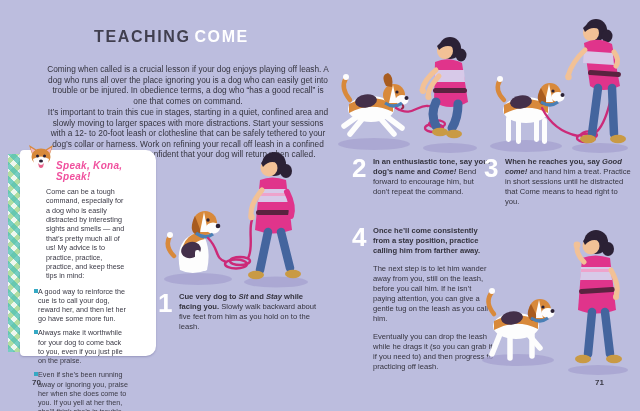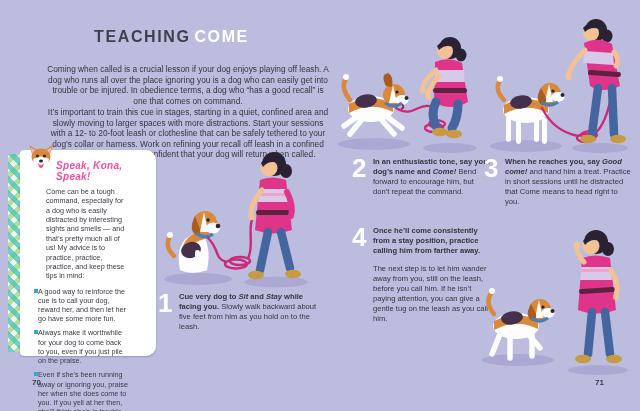--- a/index.html
+++ b/index.html
@@ -283,20 +283,21 @@
 </div>
 
 <div class="abs step step4">
   <div class="step-num">4</div>
   <div class="step-text w4">
     <span class="lead"><span>Once he’ll come consistently from a stay position, practice calling him from farther away.</span></span>
   </div>
 </div>
 <div class="abs step4-paras">
   <p>The next step is to let him wander away from you, still on the leash, before you call him. If he isn’t paying attention, you can give a gentle tug on the leash as you call him.</p>
+  <p>Eventually you can drop the leash while he drags it (so you can grab it if you need to) and then progress to practicing off leash.</p>
 </div>
 
 <svg class="abs" style="left:472px;top:224px" width="164" height="156" viewBox="0 0 164 156">
   <ellipse cx="46" cy="136" rx="36" ry="6" fill="#a5a2cf" opacity=".75"></ellipse>
   <ellipse cx="126" cy="146" rx="30" ry="5" fill="#a5a2cf" opacity=".75"></ellipse>
 
   <g transform="translate(10,62)">
     <path d="M12,28 Q2,16 10,6" stroke="#d8893b" stroke-width="4.5" fill="none" stroke-linecap="round"></path>
     <circle cx="10" cy="5" r="3" fill="#fdfdfd"></circle>
     <path d="M18,48 L10,68" stroke="#fdfdfd" stroke-width="5.5" stroke-linecap="round"></path>

